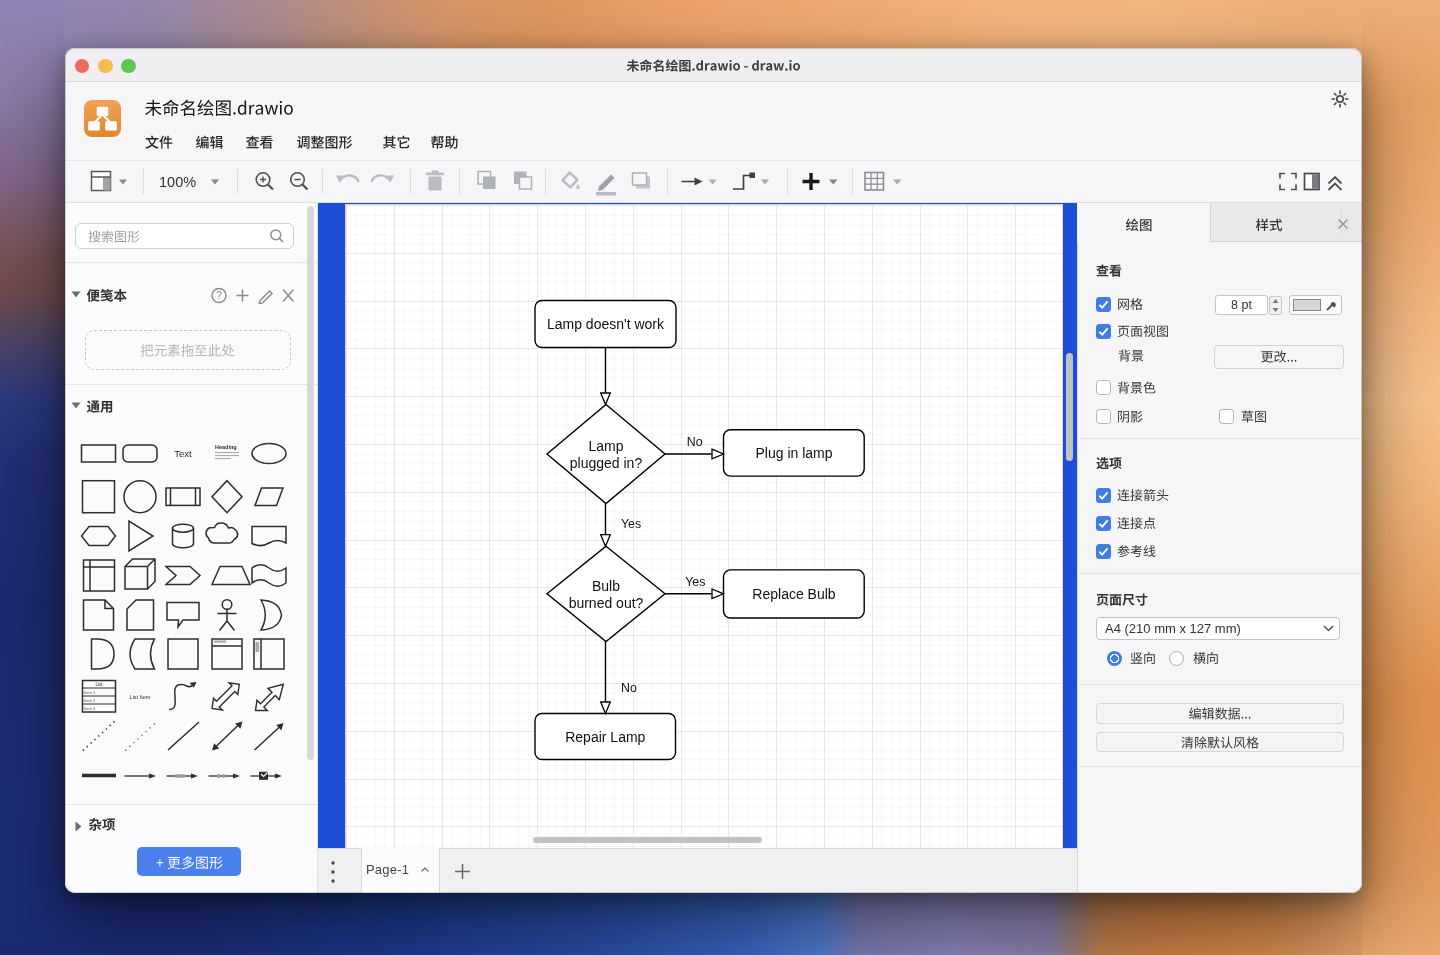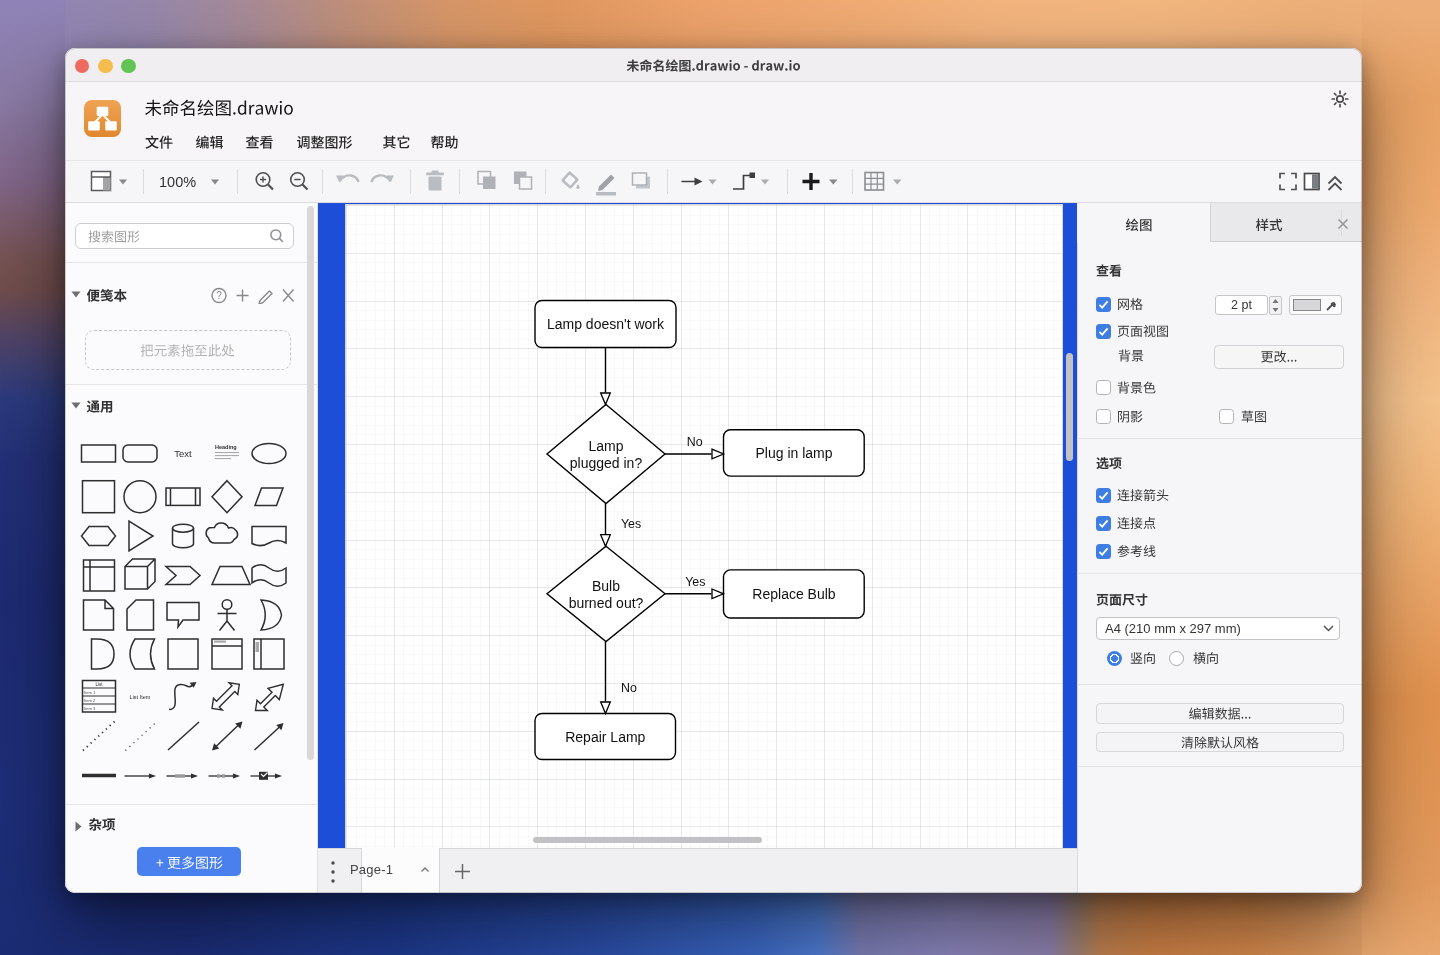--- a/index.html
+++ b/index.html
@@ -310,21 +310,21 @@
 
   <div class="abs" style="left:253px;top:800px;width:759px;height:45px;background:#f0f0f2;border-top:1px solid #d9d7da">
     <svg class="abs" style="left:10px;top:10px" width="10" height="26" viewBox="0 0 10 26">
       <g fill="#4a4a4a">
             <circle cx="5" cy="4" r="1.7"></circle>
             <circle cx="5" cy="13" r="1.7"></circle>
             <circle cx="5" cy="22" r="1.7"></circle>
           </g>
     </svg>
     <div class="abs" style="left:42.5px;top:-1px;width:79px;height:46px;background:#fcfcfd;border-left:1px solid #d9d7da;border-right:1px solid #d9d7da"></div>
-    <div class="abs" style="left:32px;top:13px;width:60px;font-size:13px;color:#444;letter-spacing:.2px">Page-1</div>
+    <div class="abs" style="left:48px;top:13px;width:60px;font-size:13px;color:#444;letter-spacing:.2px">Page-1</div>
     <svg class="abs" style="left:102px;top:17px" width="10" height="8" viewBox="0 0 10 8">
           <path d="M1.5 5.5 L5 2 L8.5 5.5" fill="none" stroke="#777" stroke-width="1.4"></path>
         </svg>
     <svg class="abs" style="left:136px;top:14px" width="17" height="17" viewBox="0 0 17 17">
           <path d="M8.5 1 V16 M1 8.5 H16" stroke="#666" stroke-width="1.5"></path>
         </svg>
   </div>
 
   <div class="abs" style="left:1012px;top:155px;width:285px;height:690px;background:#f6f5f7;border-left:1px solid #dbd9dc"></div>
   <div class="abs" style="left:1012px;top:155px;width:285px;height:39px;background:#e9e8ea;border-bottom:1px solid #d2d0d3"></div>
@@ -353,39 +353,39 @@
       </svg>
   <svg class="abs" style="left:1031px;top:496px" width="15" height="15" viewBox="0 0 15 15">
         <rect width="15" height="15" rx="3.5" fill="#3e7ee4"></rect>
         <path d="M3.4 7.8 L6.2 10.6 L11.6 4.4" stroke="#fff" stroke-width="1.8" fill="none"></path>
       </svg>
 
   <div class="abs" style="left:1031px;top:332px;width:14.5px;height:14.5px;background:#fff;border:1px solid #b3b3b7;border-radius:3.5px"></div>
   <div class="abs" style="left:1031px;top:361px;width:14.5px;height:14.5px;background:#fff;border:1px solid #b3b3b7;border-radius:3.5px"></div>
   <div class="abs" style="left:1154px;top:361px;width:14.5px;height:14.5px;background:#fff;border:1px solid #b3b3b7;border-radius:3.5px"></div>
 
-  <div class="abs" style="left:1150px;top:247px;width:53px;height:19.5px;background:#fff;border:1px solid #c6c6c9;border-radius:3px;font-size:12.5px;color:#333;text-align:center;line-height:18px">2 pt</div>
+  <div class="abs" style="left:1150px;top:247px;width:53px;height:19.5px;background:#fff;border:1px solid #c6c6c9;border-radius:3px;font-size:12.5px;color:#333;text-align:center;line-height:18px">8 pt</div>
   <div class="abs" style="left:1203.5px;top:247.5px;width:13px;height:19px;background:#f1f1f2;border:1px solid #c6c6c9;border-radius:2px">
     <svg width="11" height="17" viewBox="0 0 11 17">
           <path d="M5.5 2 L8.5 6 H2.5 Z" fill="#77777b"></path>
           <path d="M5.5 15 L8.5 11 H2.5 Z" fill="#77777b"></path>
         </svg>
   </div>
   <div class="abs" style="left:1224px;top:247px;width:53px;height:19.5px;background:#fbfbfc;border:1px solid #c6c6c9;border-radius:3px"></div>
   <div class="abs" style="left:1227.5px;top:250.5px;width:28px;height:12.5px;background:#d7d7d9;border:1px solid #85858a"></div>
   <svg class="abs" style="left:1259px;top:249px" width="16" height="16" viewBox="0 0 16 16">
     <path d="M3 13 L9 7" stroke="#4e4e52" stroke-width="1.8"></path>
     <path d="M7.8 5.6 a2.6 2.6 0 0 1 3.6 3.6 l-1.3 1.3 l-3.6 -3.6 z" fill="#4e4e52"></path>
   </svg>
 
   <div class="abs" style="left:1149px;top:297px;width:130px;height:23.5px;background:#f6f6f7;border:1px solid #d2d2d5;border-radius:4px"></div>
   <div class="hline" style="left:1012px;top:389.5px;width:285px"></div>
   <div class="hline" style="left:1012px;top:525px;width:285px"></div>
 
-  <div class="abs" style="left:1031px;top:568.5px;width:244px;height:23.5px;background:#fff;border:1px solid #c3c3c7;border-radius:4px;font-size:13px;color:#333;line-height:22px;padding-left:8px">A4 (210 mm x 297 mm)</div>
+  <div class="abs" style="left:1031px;top:568.5px;width:244px;height:23.5px;background:#fff;border:1px solid #c3c3c7;border-radius:4px;font-size:13px;color:#333;line-height:22px;padding-left:8px">A4 (210 mm x 127 mm)</div>
   <svg class="abs" style="left:1258px;top:577px" width="11" height="7" viewBox="0 0 11 7">
         <path d="M1 1 L5.5 5.5 L10 1" fill="none" stroke="#555" stroke-width="1.5"></path>
       </svg>
 
   <div class="abs" style="left:1041.5px;top:602.5px;width:15px;height:15px;border-radius:50%;background:radial-gradient(circle,#3e7ee4 0 3.2px,#fff 3.2px 4.8px,#3e7ee4 4.8px 7.5px)"></div>
   <div class="abs" style="left:1104px;top:602.5px;width:15px;height:15px;border-radius:50%;background:#fff;border:1px solid #a9a9ad"></div>
   <div class="hline" style="left:1012px;top:635.5px;width:285px"></div>
   <div class="abs" style="left:1031px;top:655px;width:248px;height:20.5px;background:#f4f4f6;border:1px solid #d7d7da;border-radius:4px"></div>
   <div class="abs" style="left:1031px;top:683.5px;width:248px;height:20.5px;background:#f4f4f6;border:1px solid #d7d7da;border-radius:4px"></div>
   <div class="hline" style="left:1012px;top:717.5px;width:285px"></div>

